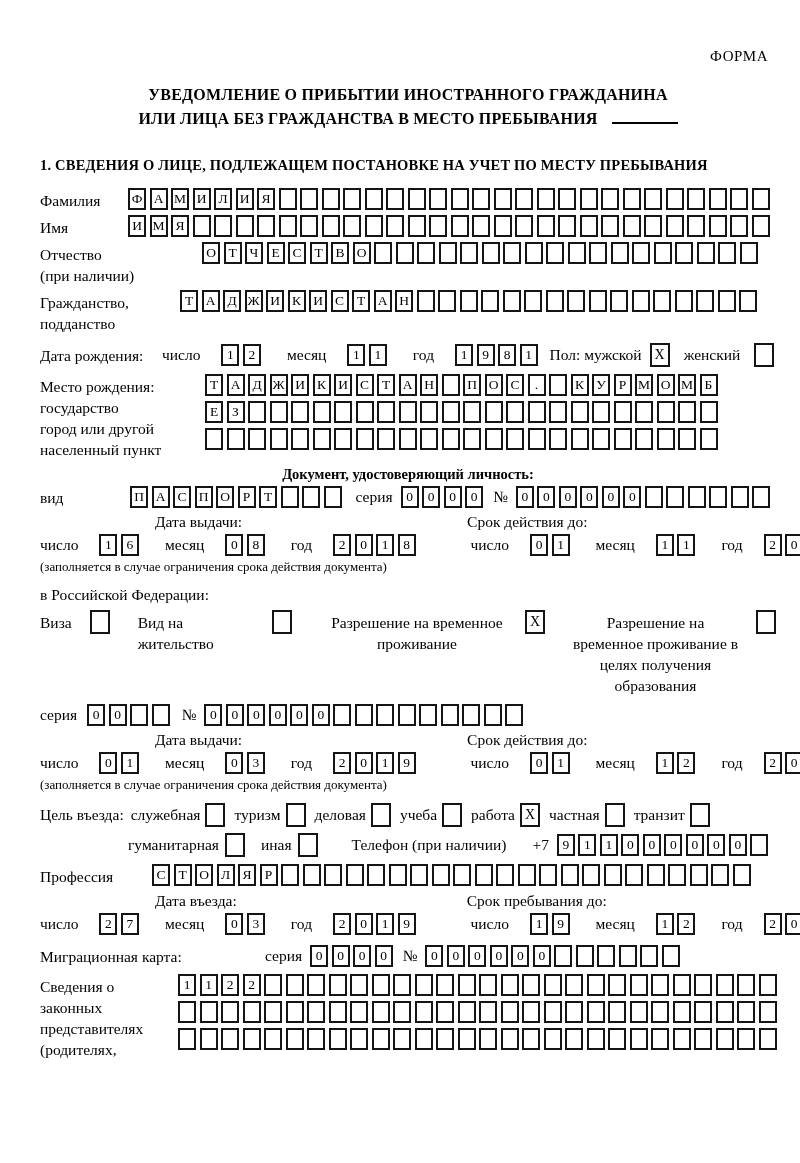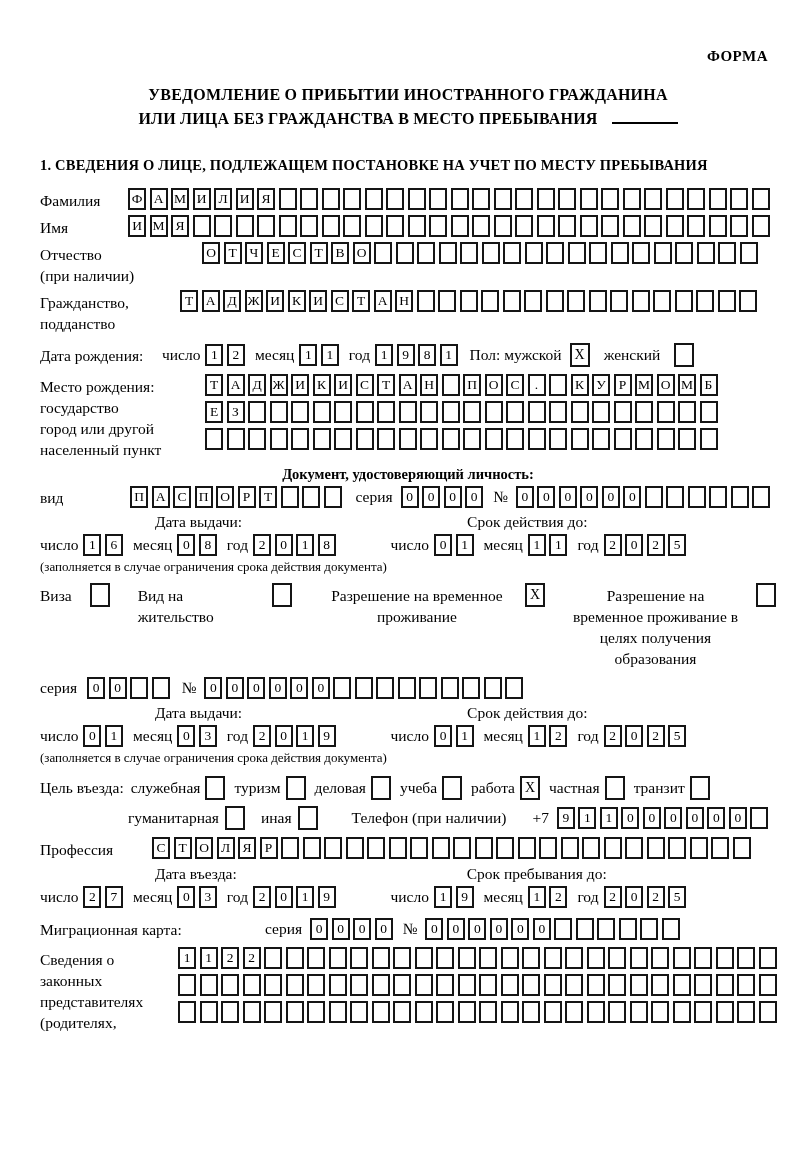--- a/index.html
+++ b/index.html
@@ -5,21 +5,21 @@
   html,body{margin:0;padding:0;background:#ffffff;}
   .page{
     width:800px;height:1163px;box-sizing:border-box;background:#fff;color:#000;
     padding:34px 24px 0 40px;overflow:hidden;position:relative;
     font-family:"Liberation Serif","DejaVu Serif",serif;
   }
   
   .annotation{margin-left:580px;font-size:13.5px;line-height:17px;}
   .annotation .small{font-size:12.5px;}
   .annotation .gap{margin-top:5px;}
-  .forma{text-align:right;padding-right:8px;font-weight:bold;font-size:15px;margin-top:14px;letter-spacing:.5px;}
+  .forma{text-align:right;padding-right:8px;font-weight:normal;font-size:15px;margin-top:14px;letter-spacing:.5px;}
   .title{text-align:center;font-weight:bold;font-size:16px;margin-top:18px;line-height:24px;letter-spacing:.2px;}
   .blank-underline{display:inline-block;width:66px;height:13px;border-bottom:2px solid #000;margin-left:14px;}
   .sec1{font-weight:bold;font-size:14.5px;margin-top:26px;letter-spacing:.2px;}
 
   
   .frow{display:flex;align-items:flex-start;margin-top:4px;font-size:15.5px;}
   .flabel{flex-shrink:0;line-height:21px;padding-top:2px;}
   .w88{width:88px}.w90{width:90px}.w162{width:162px}.w140{width:140px}
   .w165{width:165px}.w112{width:112px}.w138{width:138px}.w225{width:225px}
   .boxes{display:flex;gap:3.5px;flex-shrink:0;}
@@ -32,21 +32,21 @@
   .ml14{margin-left:14px}.ml28{margin-left:28px}.ml35{margin-left:35px}.ml55{margin-left:55px}
 
   
   .doc-heading{text-align:center;font-weight:bold;font-size:14.5px;margin-top:6px;}
 
   
   .dhead{display:flex;font-size:15.5px;margin-top:5px;}
   .dhead .h1{margin-left:115px;}
   .dhead .h2{margin-left:225px;}
   .drow{display:flex;align-items:center;margin-top:3px;font-size:15.5px;}
-  .dgroup{display:flex;align-items:center;gap:4px;}
+  .dgroup{display:flex;align-items:center;gap:20px;}
   .dgroup .lbl{margin-right:1px;}
   .note-right{font-size:13px;padding-right:28px;margin-top:3px;}
 
   .intro{font-size:15.5px;line-height:23px;margin-top:8px;}
 
   .optrow{display:flex;align-items:flex-start;margin-top:4px;font-size:15.5px;}
   .opt{display:flex;align-items:flex-start;gap:18px;}
   .opt .optlabel{line-height:21px;padding-top:2px;}
   .opt .centered{text-align:center;}
   .wl180{width:180px}.wl165{width:165px}
@@ -414,20 +414,21 @@
           <span class="cbox">2</span>
           <span class="cbox">0</span>
           <span class="cbox">2</span>
           <span class="cbox">5</span>
         </span>
     </span>
   </div>
   <div class="note-right">(заполняется в случае ограничения срока действия документа)</div>
 
   <div class="intro">
+    <div>в Российской Федерации:</div>
   </div>
 
   <div class="optrow">
     <span class="opt">
       <span class="optlabel">Виза</span>
       <span class="boxes big">
           <span class="cbig"></span>
         </span>
     </span>
     <span class="opt ml28">

